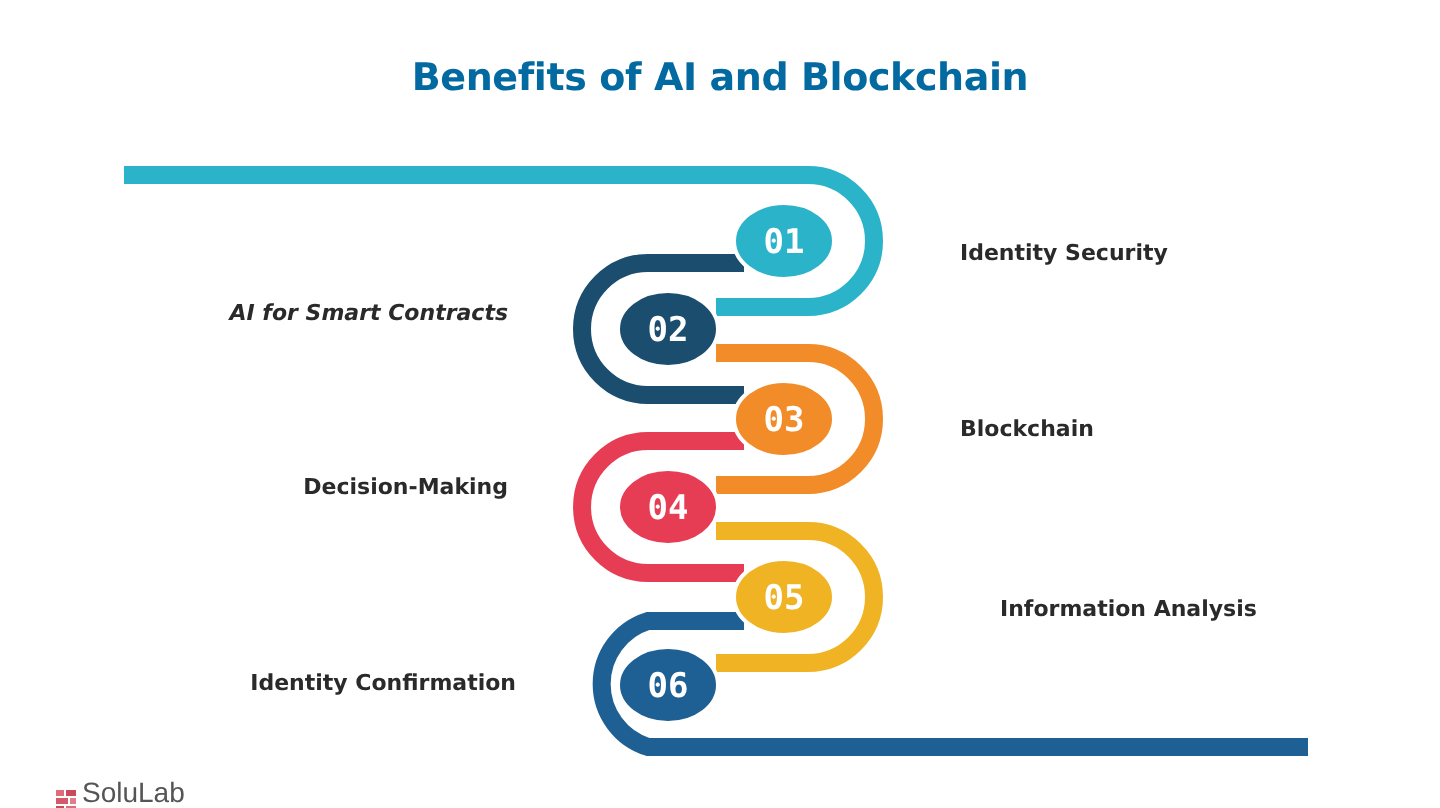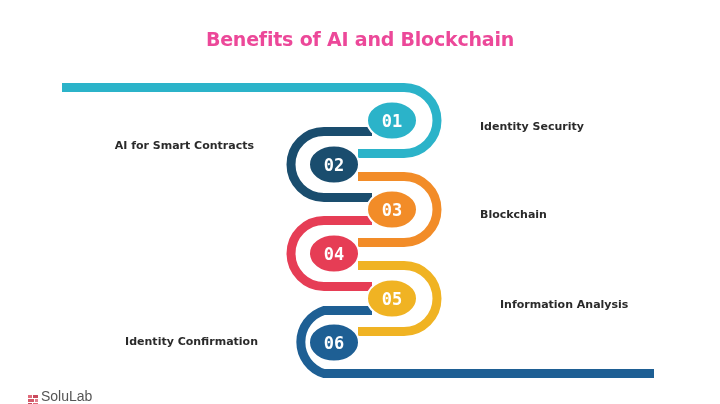--- a/index.html
+++ b/index.html
@@ -1,19 +1,19 @@
 <!DOCTYPE html>
 <html><head>
 <meta charset="utf-8">
 <style>
   html, body { margin: 0; padding: 0; background: #ffffff; }
   body { width: 720px; height: 404px; position: relative; overflow: hidden; font-family: "DejaVu Sans", sans-serif; }
   .title {
     position: absolute; left: 0; top: 28px; width: 720px; text-align: center;
-    font-family: "DejaVu Sans", sans-serif; font-weight: bold; font-size: 19px; color: #ec4899; letter-spacing: -0.2px;
+    font-family: "DejaVu Sans", sans-serif; font-weight: bold; font-size: 19px; color: #0369a1; letter-spacing: -0.2px;
   }
   svg.flow { position: absolute; left: 0; top: 0; }
   .label {
     position: absolute; font-family: "DejaVu Sans", sans-serif; font-weight: bold; font-size: 11px;
     color: #2a2a2a; line-height: 17px; white-space: nowrap;
   }
   .label.right { text-align: left; }
   .label.left { text-align: right; }
   .badge-num {
     font-family: "DejaVu Sans Mono", monospace; font-weight: bold; font-size: 17px; fill: #ffffff;
@@ -75,23 +75,24 @@
     <ellipse cx="392" cy="298.5" rx="25" ry="19" fill="#f0b323" stroke="#ffffff" stroke-width="2"></ellipse>
     <text class="badge-num" x="392" y="304.5" text-anchor="middle">05</text>
   </g>
   <g>
     <ellipse cx="334" cy="342.5" rx="25" ry="19" fill="#1e5f94" stroke="#ffffff" stroke-width="2"></ellipse>
     <text class="badge-num" x="334" y="348.5" text-anchor="middle">06</text>
   </g>
 </svg>
 
 <div class="label right" style="left:480px; top:118px;">Identity Security</div>
-<div class="label left" style="right:466px; top:137px;">AI for Smart Contracts</div>
+<div class="label left" style="right:466px; top:148px;font-style:italic;">AI for Smart Contracts</div>
 <div class="label right" style="left:480px; top:206px;">Blockchain</div>
 <div class="label left" style="right:466px; top:235px;">
+  <div>Decision-Making</div>
 </div>
 <div class="label right" style="left:500px; top:296px;">Information Analysis</div>
 <div class="label left" style="right:462px; top:333px;">Identity Confirmation</div>
 
 <div class="logo">
   <span class="logo-mark">
     <svg width="10" height="11" viewBox="0 0 10 11">
       <rect x="0" y="0" width="4" height="3" fill="#e06b7a"></rect>
       <rect x="5" y="0" width="5" height="3" fill="#c94a5c"></rect>
       <rect x="0" y="4" width="6" height="3" fill="#d45a6b"></rect>

